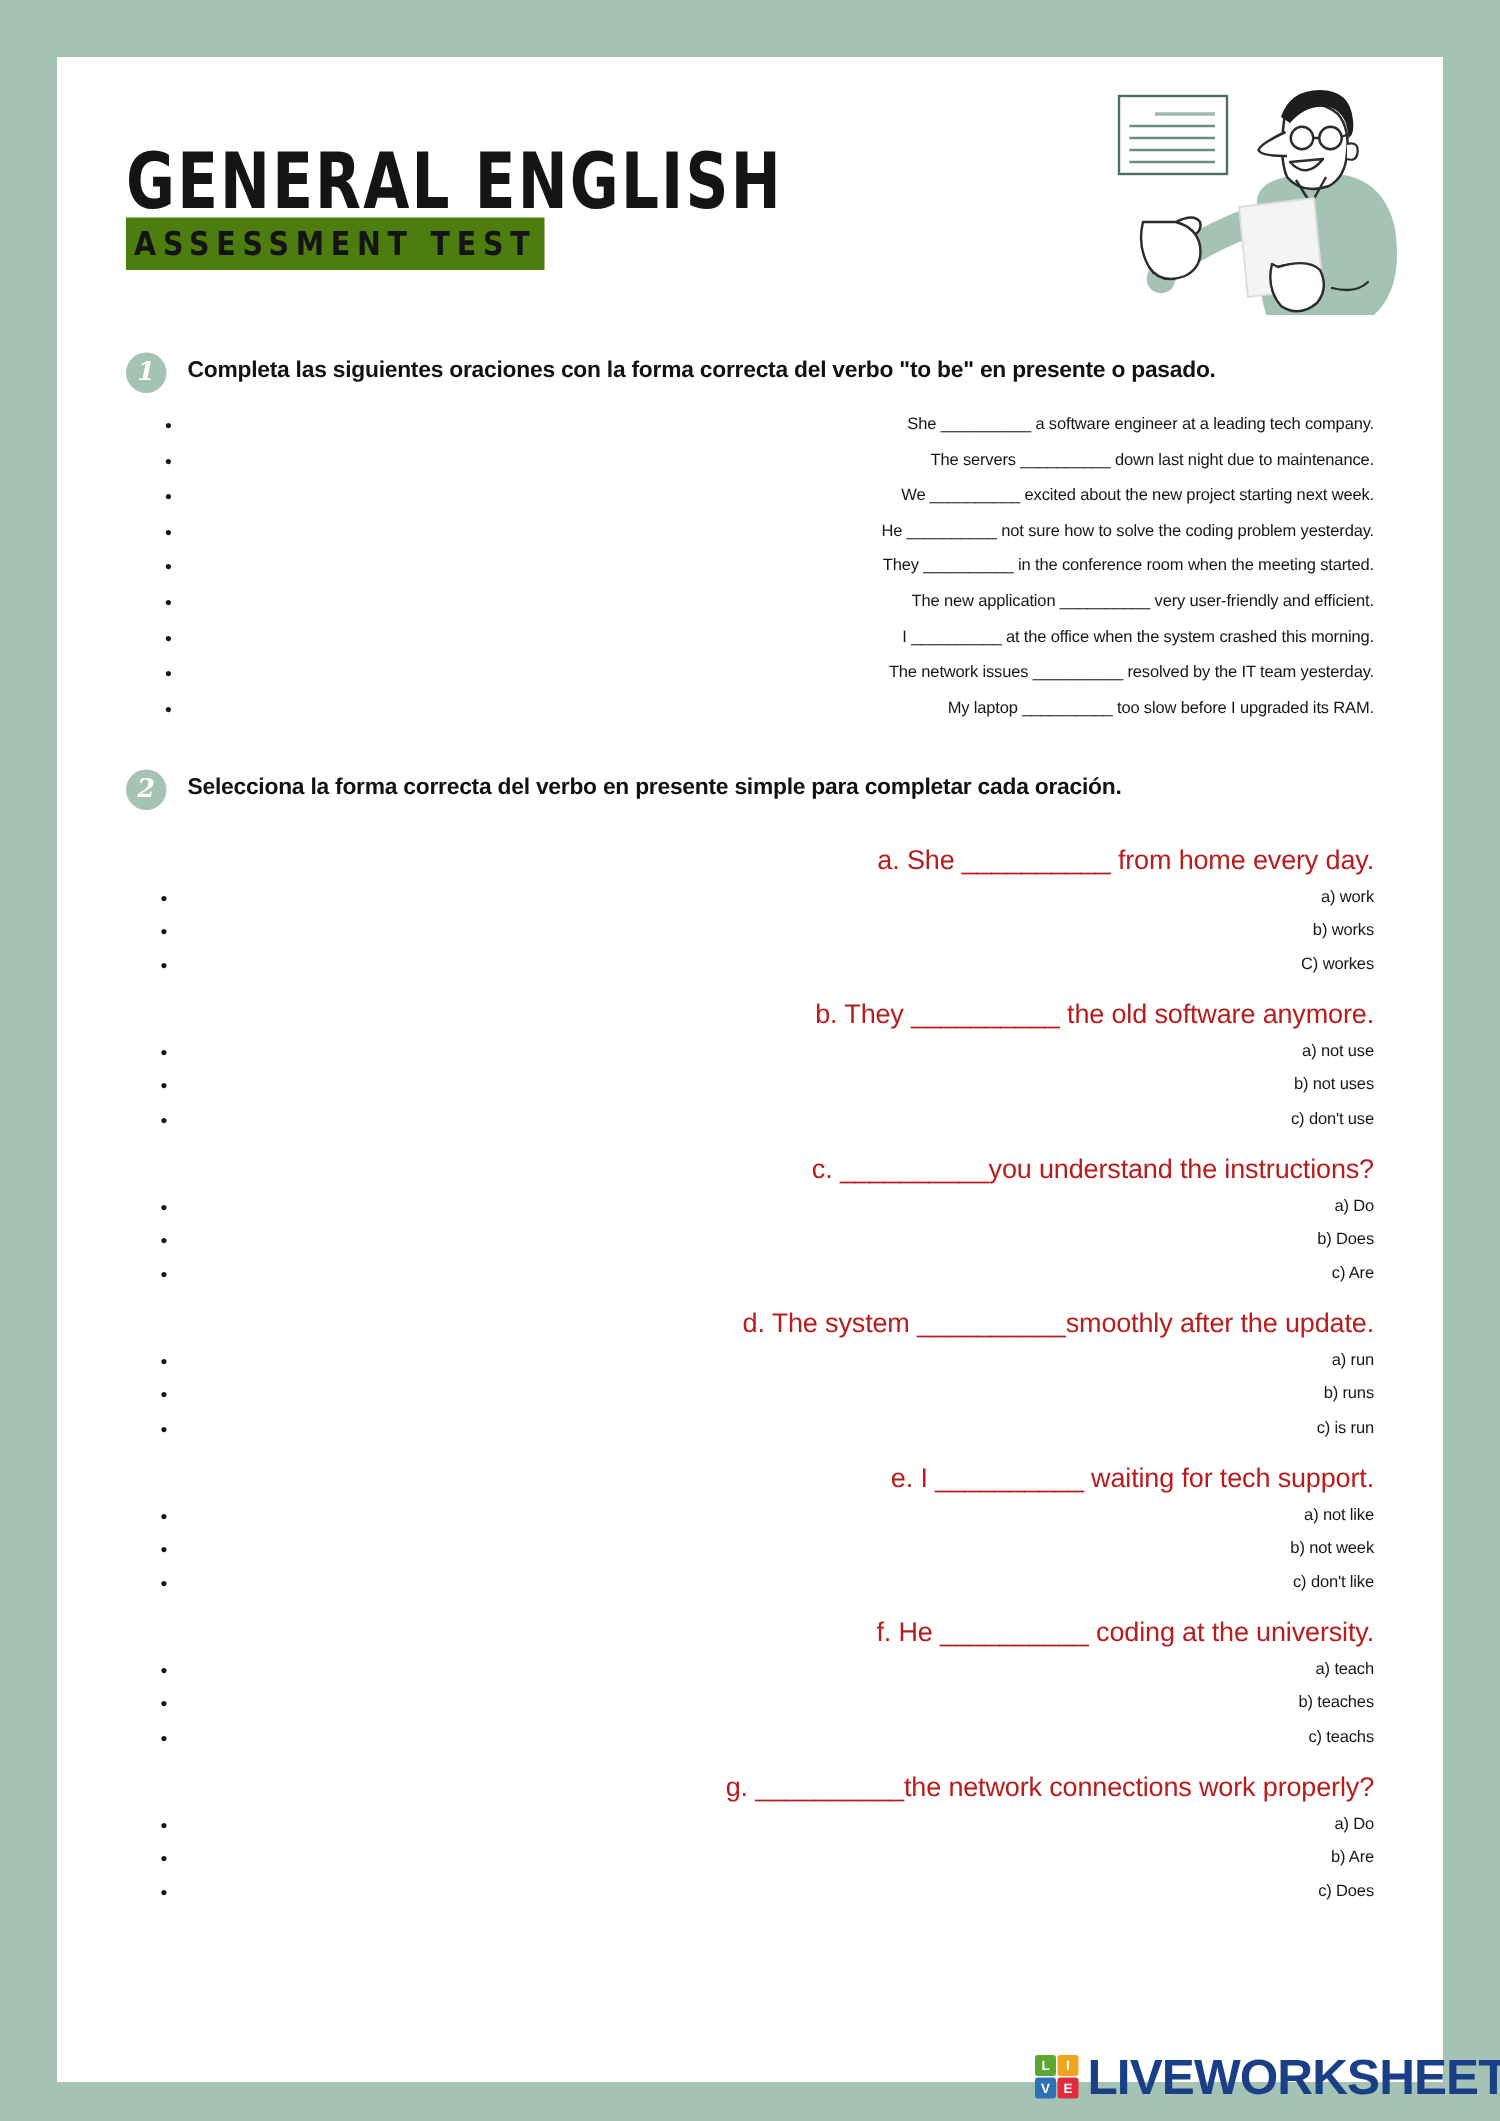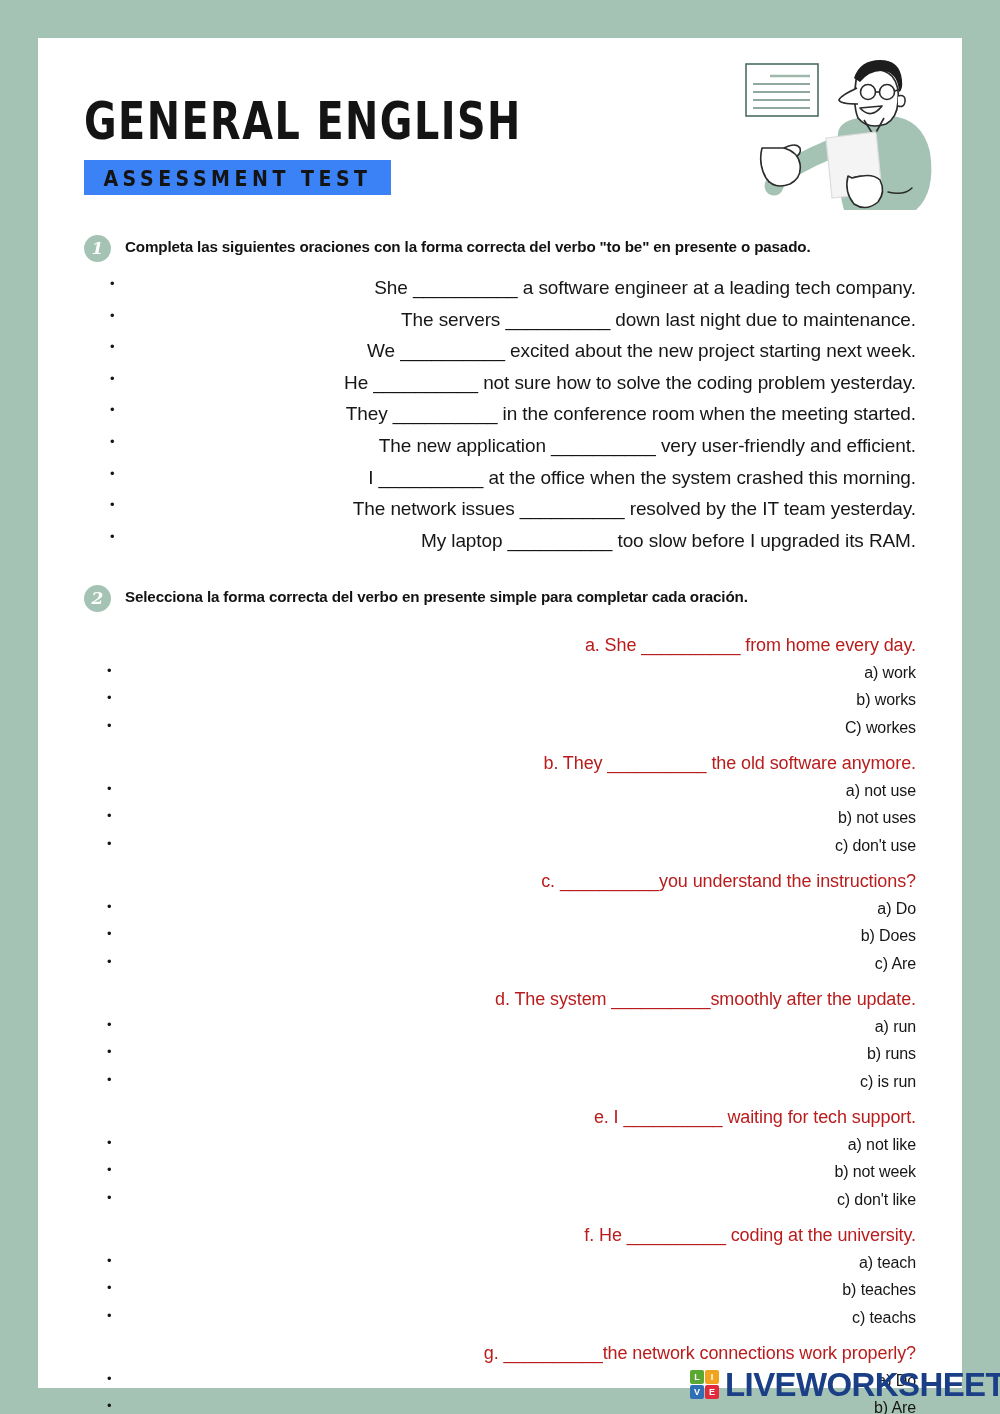--- a/index.html
+++ b/index.html
@@ -41,23 +41,23 @@
     font-weight: 700;
     letter-spacing: 1.5px;
     color: #141414;
     line-height: 1;
     transform: scaleY(1.26) scaleX(0.97);
     transform-origin: left top;
     white-space: nowrap;
   }
 
   .subtitle-bar {
-    margin-top: 23px;
-    background: #3b82f6;
-    width: 307px;
+    margin-top: 8px;
+    background: #4d7c0f;
+    width: 279px;
     height: 35px;
     display: flex;
     align-items: center;
     justify-content: center;
   }
 
   .subtitle-text {
     font-family: "DejaVu Sans", sans-serif;
     font-size: 19px;
     font-weight: 700;
@@ -114,21 +114,21 @@
 
   
   .q1-list {
     margin-top: 16px;
     padding-left: 42px;
     list-style: none;
   }
 
   .q1-list li {
     position: relative;
-    font-size: 19px;
+    font-size: 11px;
     color: #161616;
     line-height: 1;
     margin-bottom: 12.6px;
     letter-spacing: -0.1px;
   }
 
   .q1-list li::before {
     content: "\2022";
     position: absolute;
     left: -16px;
@@ -151,21 +151,21 @@
   }
 
   .q2-options {
     margin-top: 11px;
     padding-left: 38px;
     list-style: none;
   }
 
   .q2-options li {
     position: relative;
-    font-size: 16px;
+    font-size: 11px;
     color: #161616;
     line-height: 1;
     margin-bottom: 11.5px;
     letter-spacing: -0.1px;
   }
 
   .q2-options li::before {
     content: "\2022";
     position: absolute;
     left: -15px;

